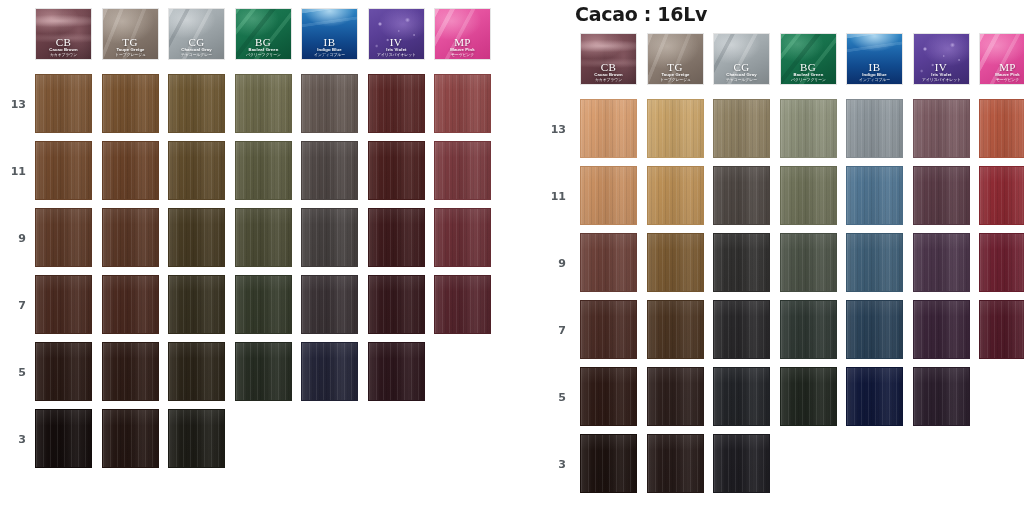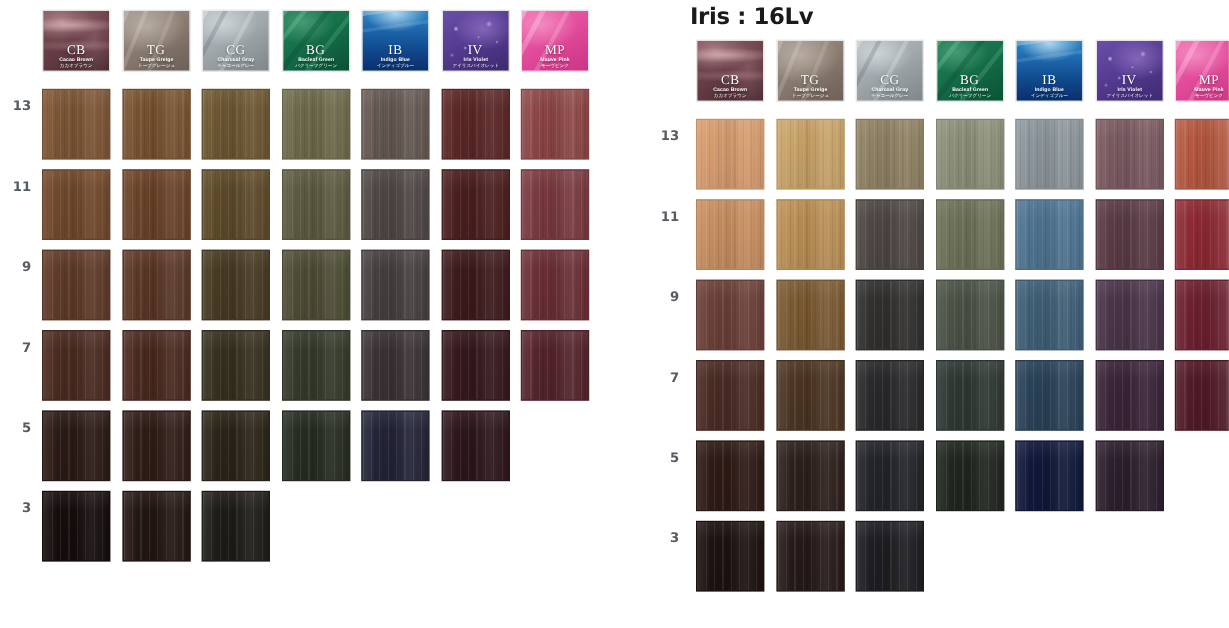--- a/index.html
+++ b/index.html
@@ -146,21 +146,21 @@
     background:
       linear-gradient(118deg, rgba(255,220,238,.45) 0 5%, rgba(0,0,0,0) 6% 18%, rgba(255,220,238,.30) 19% 24%, rgba(0,0,0,0) 25% 44%, rgba(255,220,238,.22) 45% 49%, rgba(0,0,0,0) 50%);
   }
 
   
   .grid{position:relative;margin-top:14px;}
   .grid-row{position:relative;height:67px;}
   .row-label{
     position:absolute;
     left:0;width:26px;
-    top:8px;
+    top:24px;
     text-align:right;
     font-size:11px;
     font-weight:bold;
     color:#555b60;
     font-family:"DejaVu Sans", sans-serif;
   }
   #panel-right .row-label{left:-5px;}
   .sw{
     position:absolute;
     top:0;
@@ -415,21 +415,21 @@
         </div>
         <div class="sw" style="left: 168px; background: rgb(29, 28, 22);">
           <div class="fibers"></div>
           <div class="sheen"></div>
         </div>
       </div>
     </div>
 </div>
 
 <div class="panel" id="panel-right">
-  <div class="panel-title">Iris : 16Lv</div>
+  <div class="panel-title">Cacao : 16Lv</div>
   <div class="header-row">
       <div class="prod" style="left: 0px;">
         <div class="bgart art-cb"></div>
         <div class="caps">
           <span class="code">CB</span>
           <span class="en">Cacao Brown</span>
           <span class="jp">カカオブラウン</span>
         </div>
       </div>
       <div class="prod" style="left: 66.5px;">

